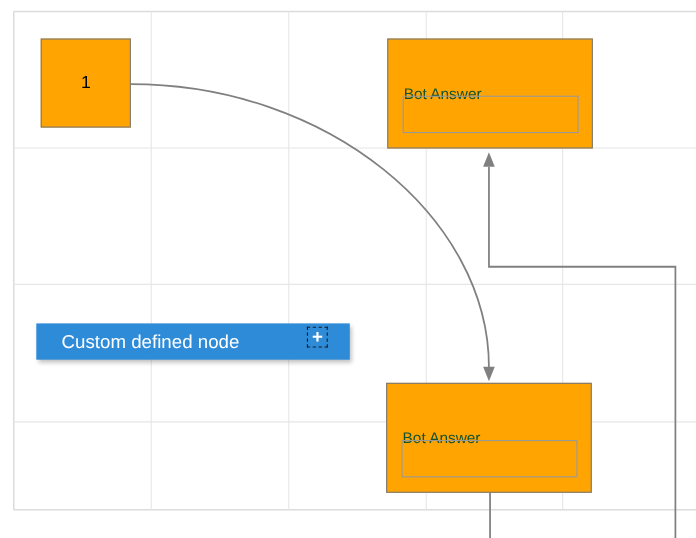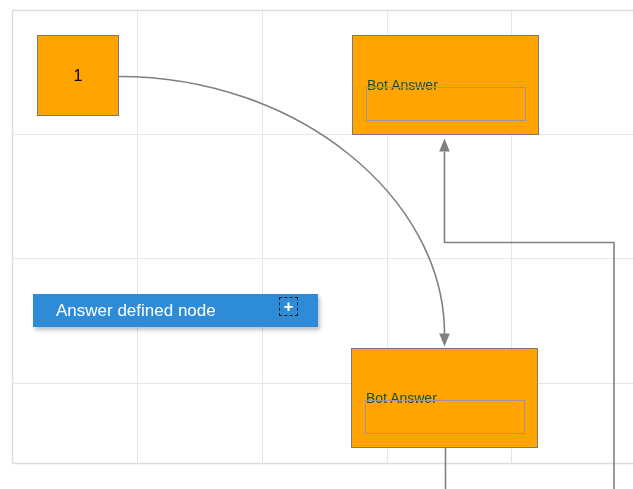--- a/index.html
+++ b/index.html
@@ -69,19 +69,19 @@
     <span class="bot-title">Bot Answer</span>
     <div class="bot-input"></div>
   </div>
 
   <div class="node bot-node" id="bot-bottom">
     <span class="bot-title">Bot Answer</span>
     <div class="bot-input"></div>
   </div>
 
   <div id="custom-bar">
-    <span class="custom-label">Answer defined node</span>
+    <span class="custom-label">Custom defined node</span>
     <div class="plus-box">
       <span>+</span>
     </div>
   </div>
 
 </div>
 
 </body></html>

